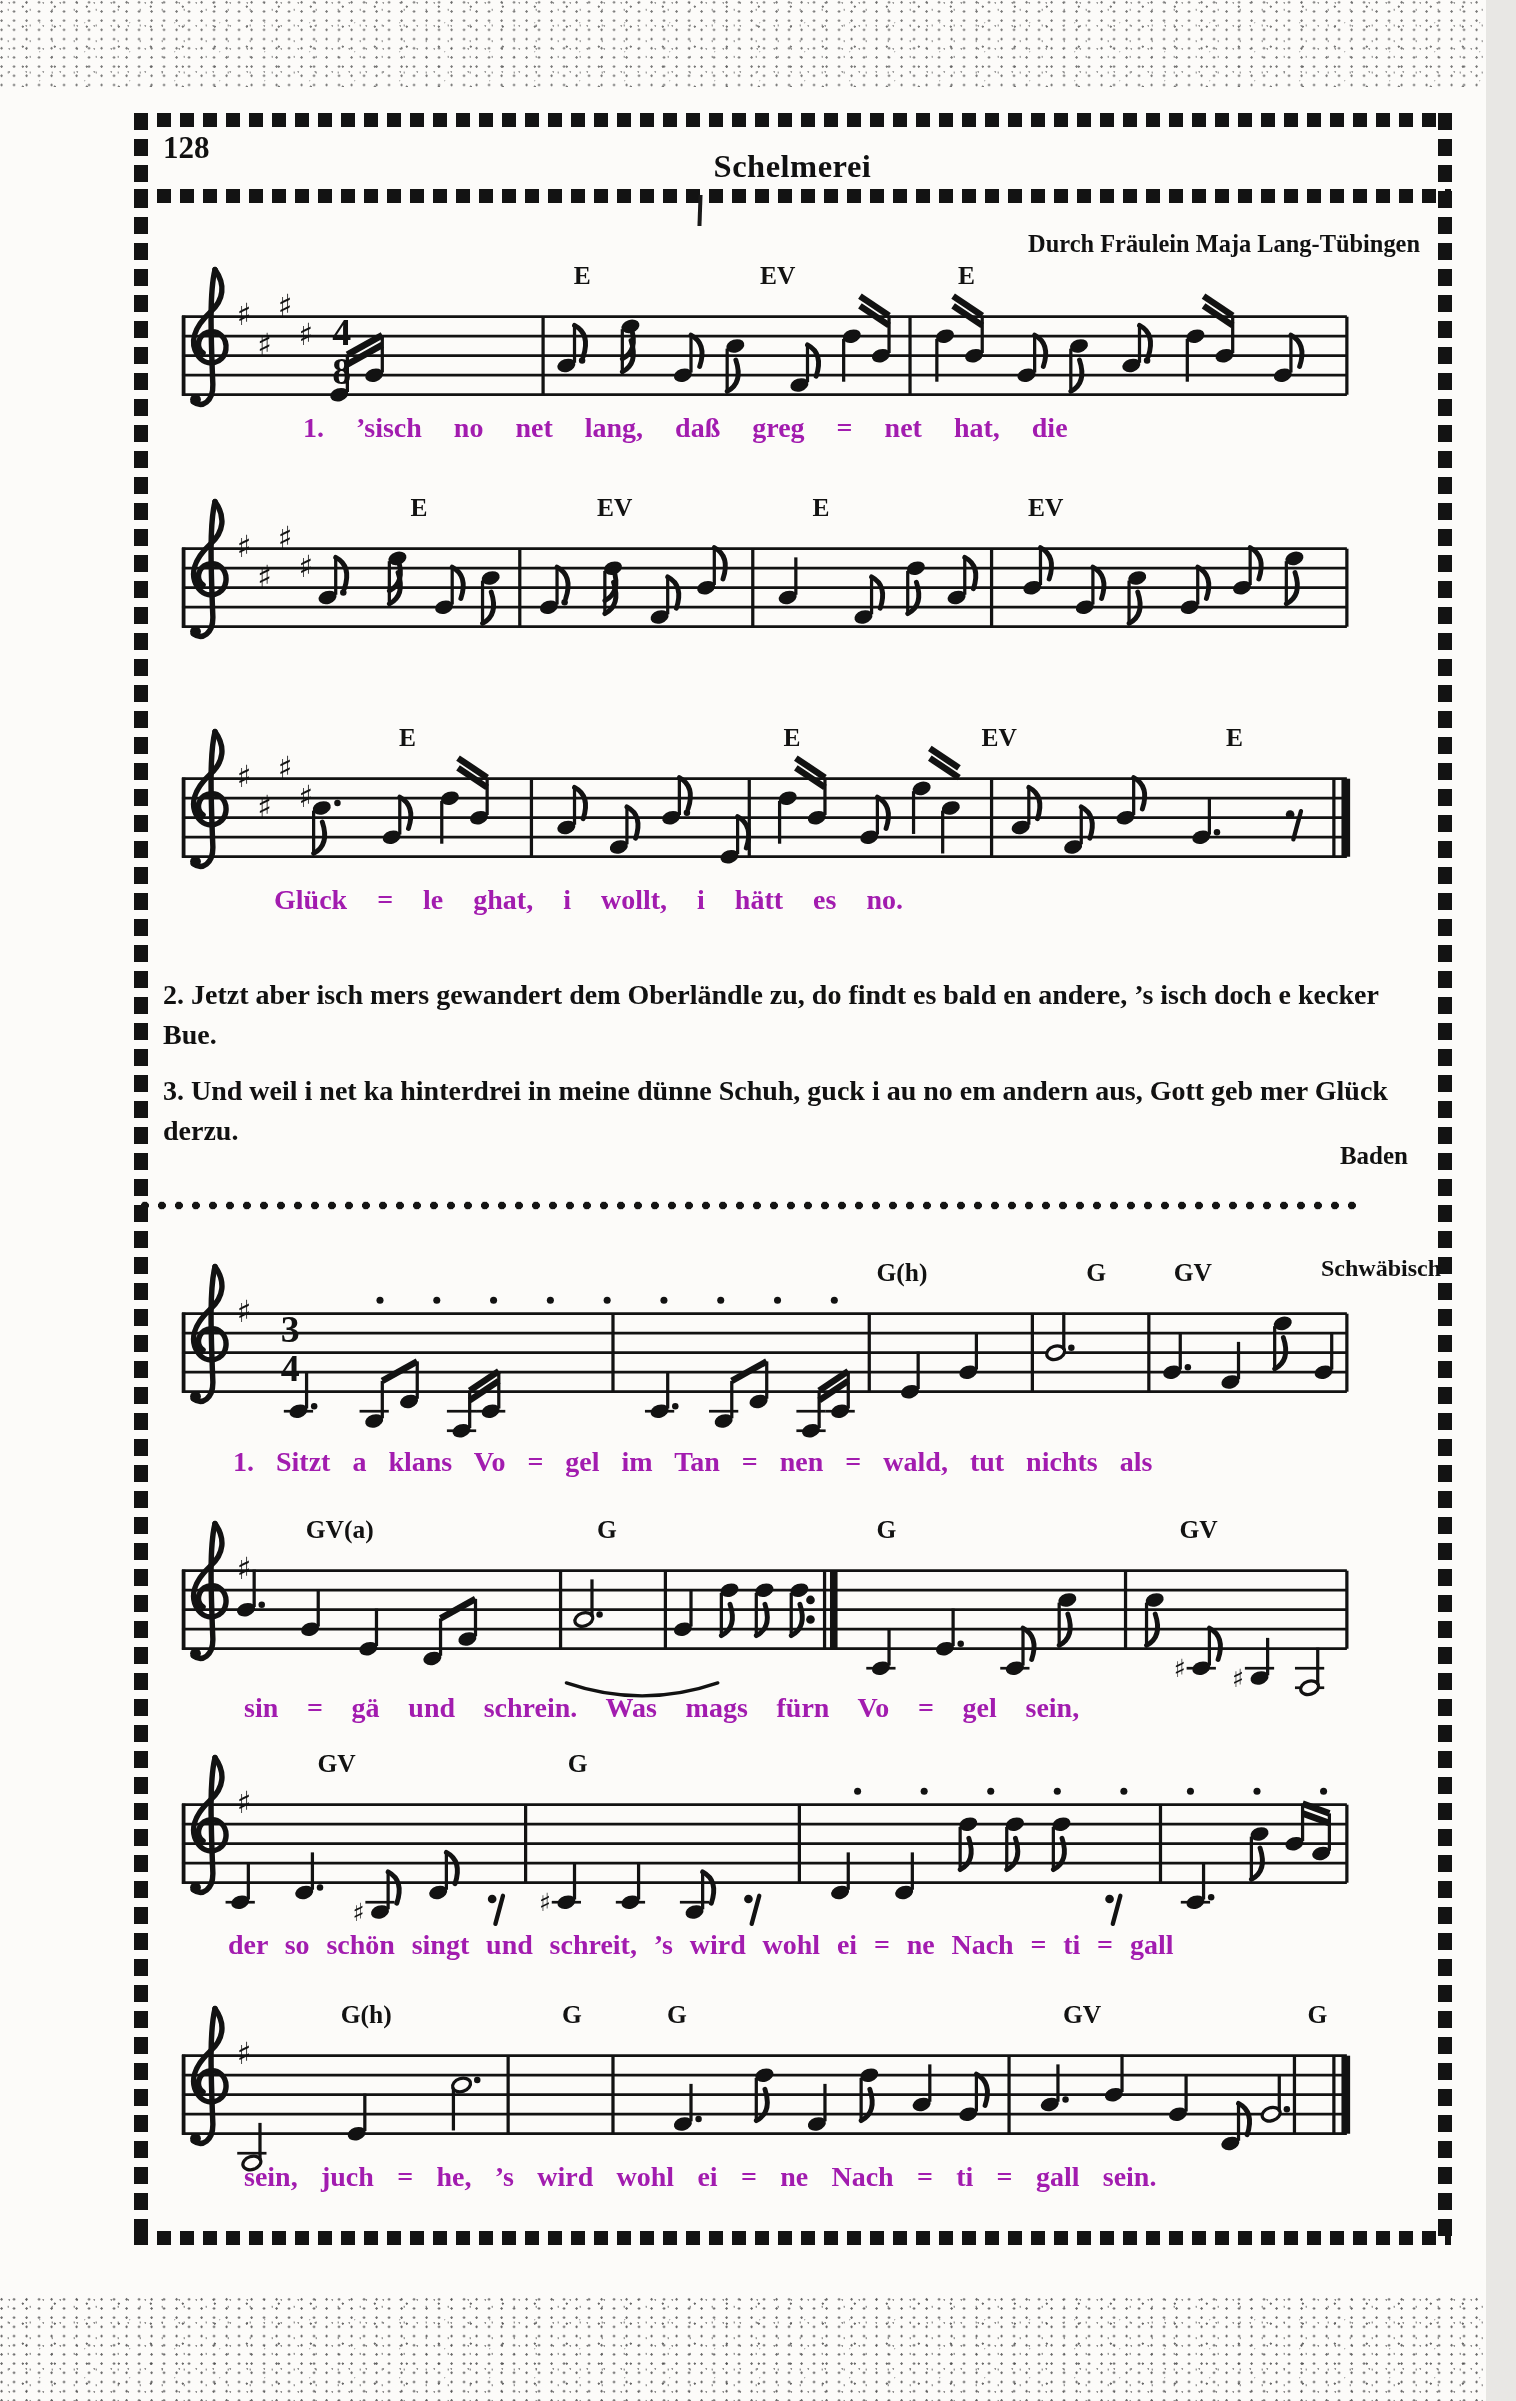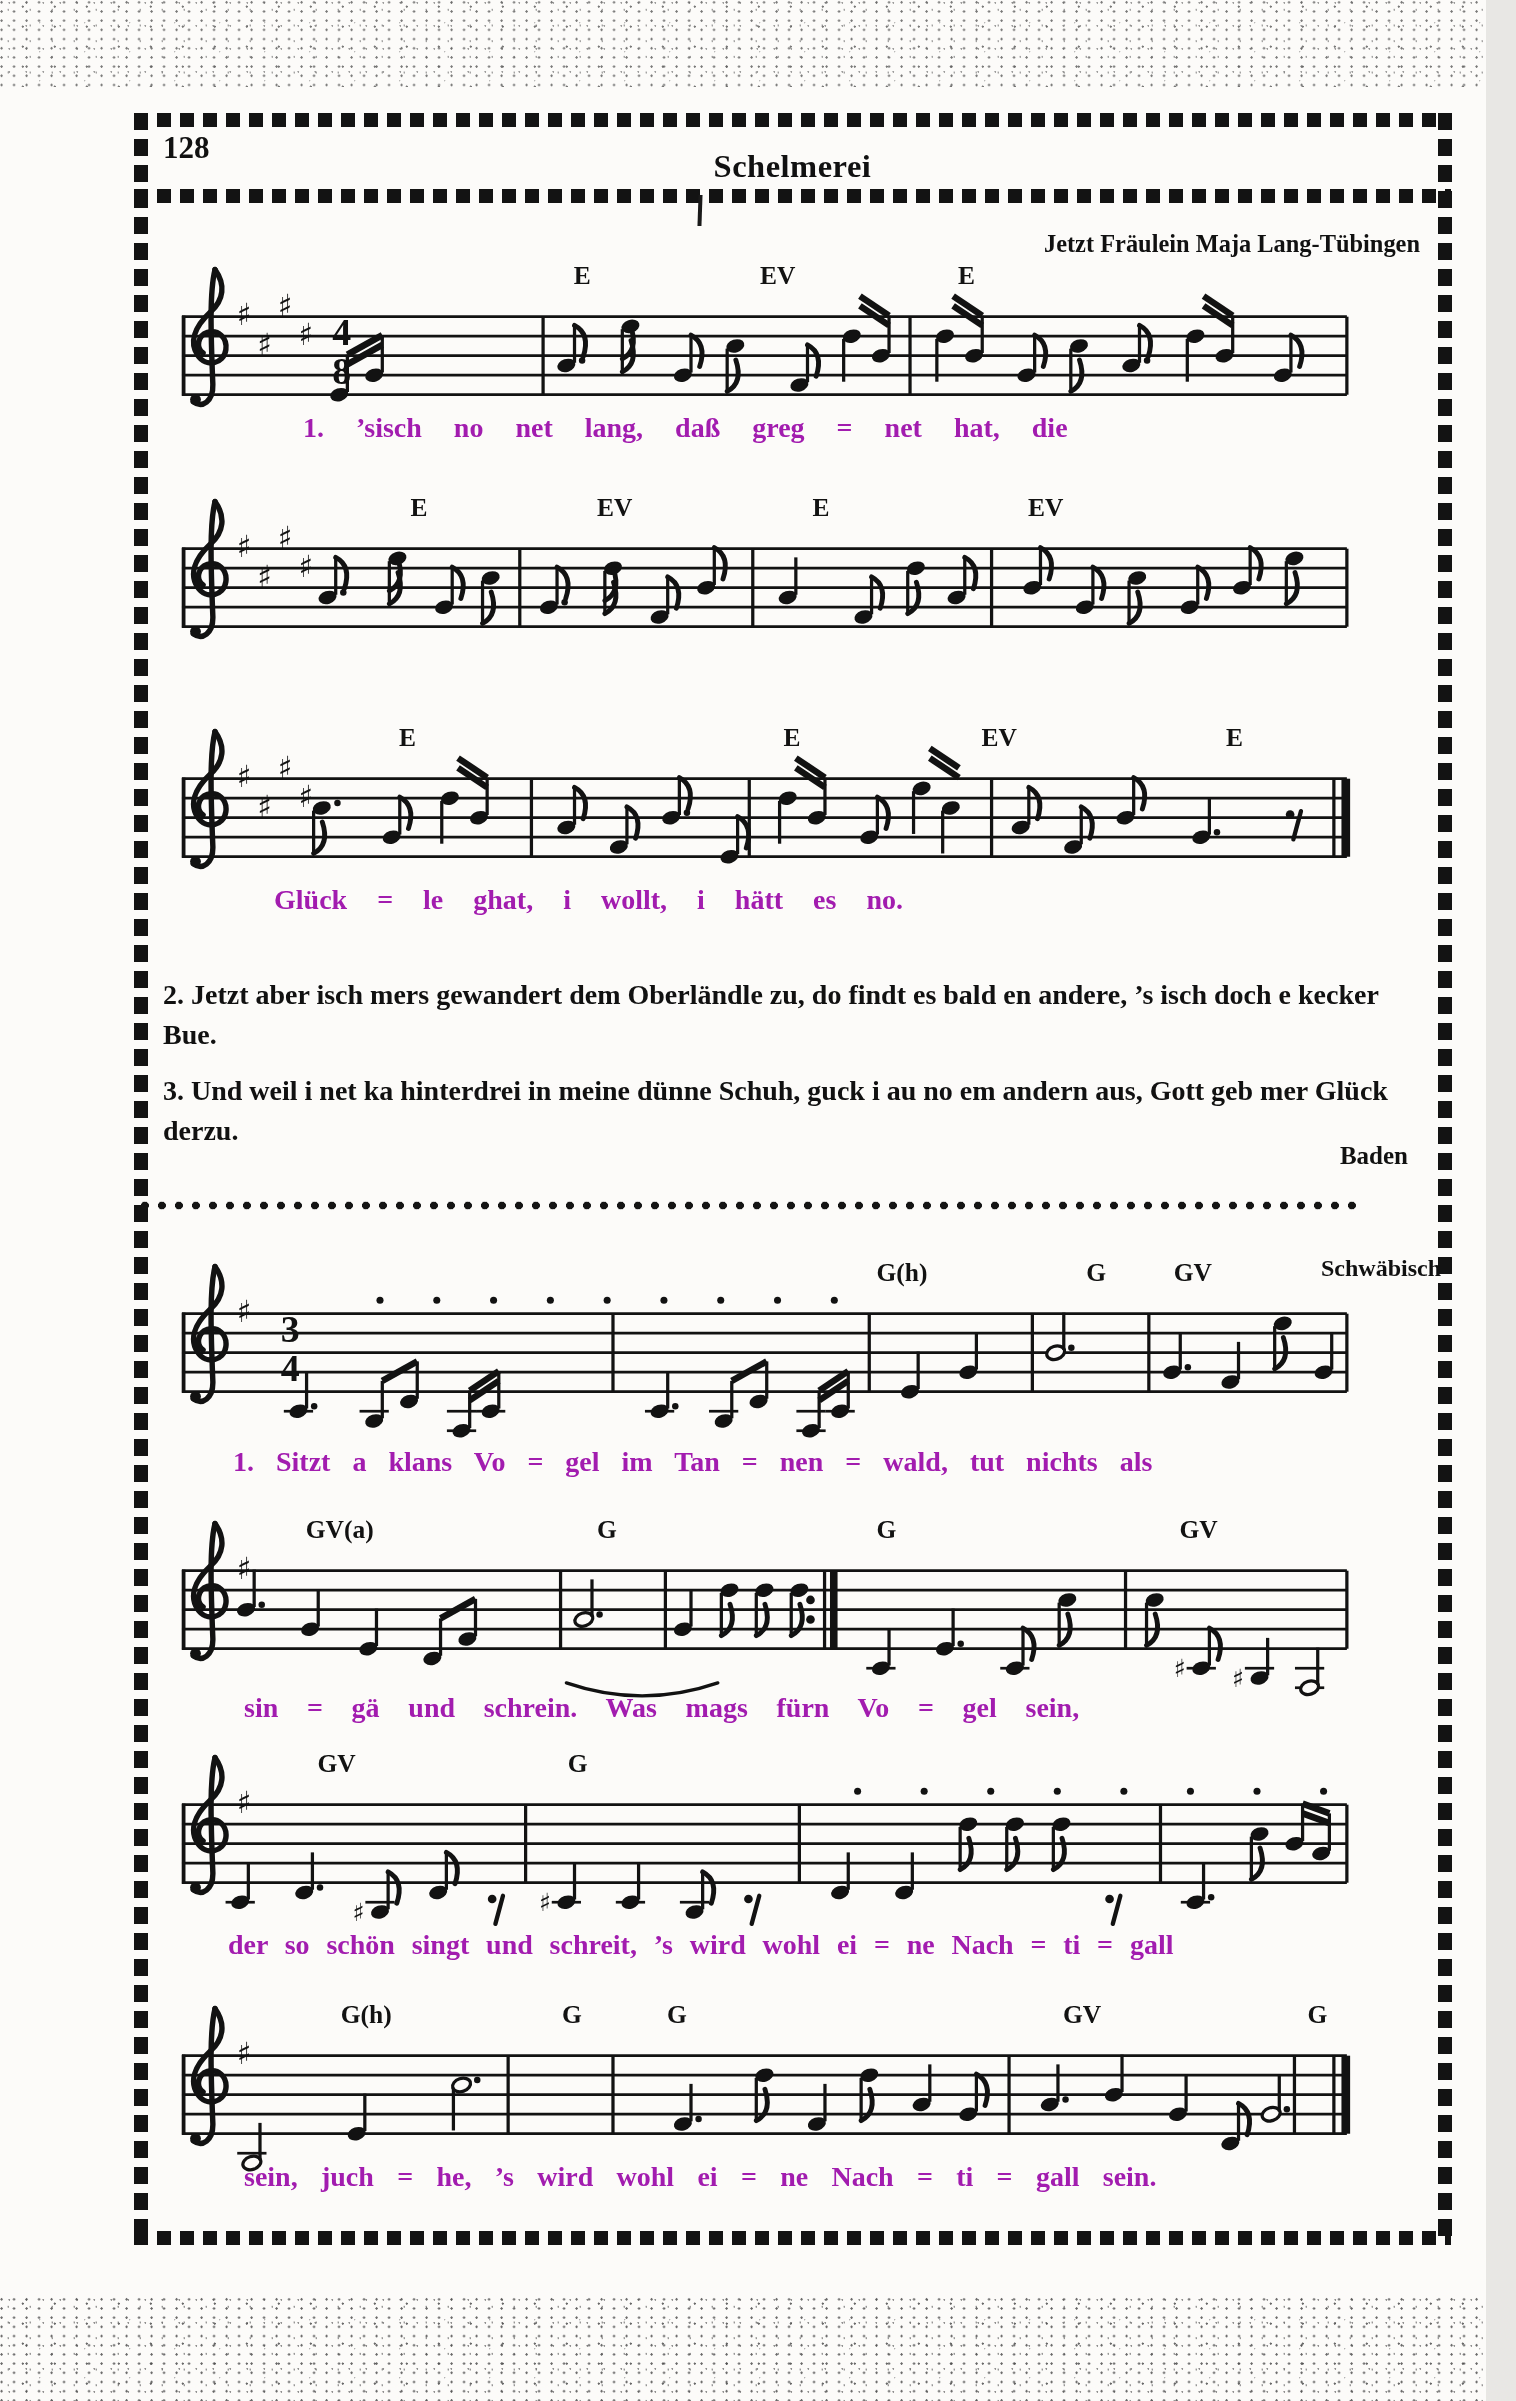--- a/index.html
+++ b/index.html
@@ -43,21 +43,21 @@
   <div class="noise" style="top:2297px;height:105px;opacity:.9"></div>
 
   <div class="dash-h" style="left:134px;top:113px;width:1317px"></div>
   <div class="dash-h" style="left:134px;top:189px;width:1317px"></div>
   <div class="dash-h" style="left:134px;top:2231px;width:1317px"></div>
   <div class="dash-v" style="left:134px;top:113px;height:2132px"></div>
   <div class="dash-v" style="left:1438px;top:113px;height:2132px"></div>
 
   <div class="pgnum">128</div>
   <div class="ptitle">Schelmerei</div>
-  <div class="attrib">Jetzt Fräulein Maja Lang-Tübingen</div>
+  <div class="attrib">Durch Fräulein Maja Lang-Tübingen</div>
   <div class="smudge"></div>
 
   <div class="msys" style="top:238px">
     <svg width="1192" height="217" viewBox="0 0 2200 400">
         <line x1="35" y1="145" x2="2185" y2="145" stroke="#121212" stroke-width="5"></line>
         <line x1="35" y1="181" x2="2185" y2="181" stroke="#121212" stroke-width="5"></line>
         <line x1="35" y1="217" x2="2185" y2="217" stroke="#121212" stroke-width="5"></line>
         <line x1="35" y1="253" x2="2185" y2="253" stroke="#121212" stroke-width="5"></line>
         <line x1="35" y1="289" x2="2185" y2="289" stroke="#121212" stroke-width="5"></line>
         <line x1="38" y1="143" x2="38" y2="291" stroke="#121212" stroke-width="7"></line>

